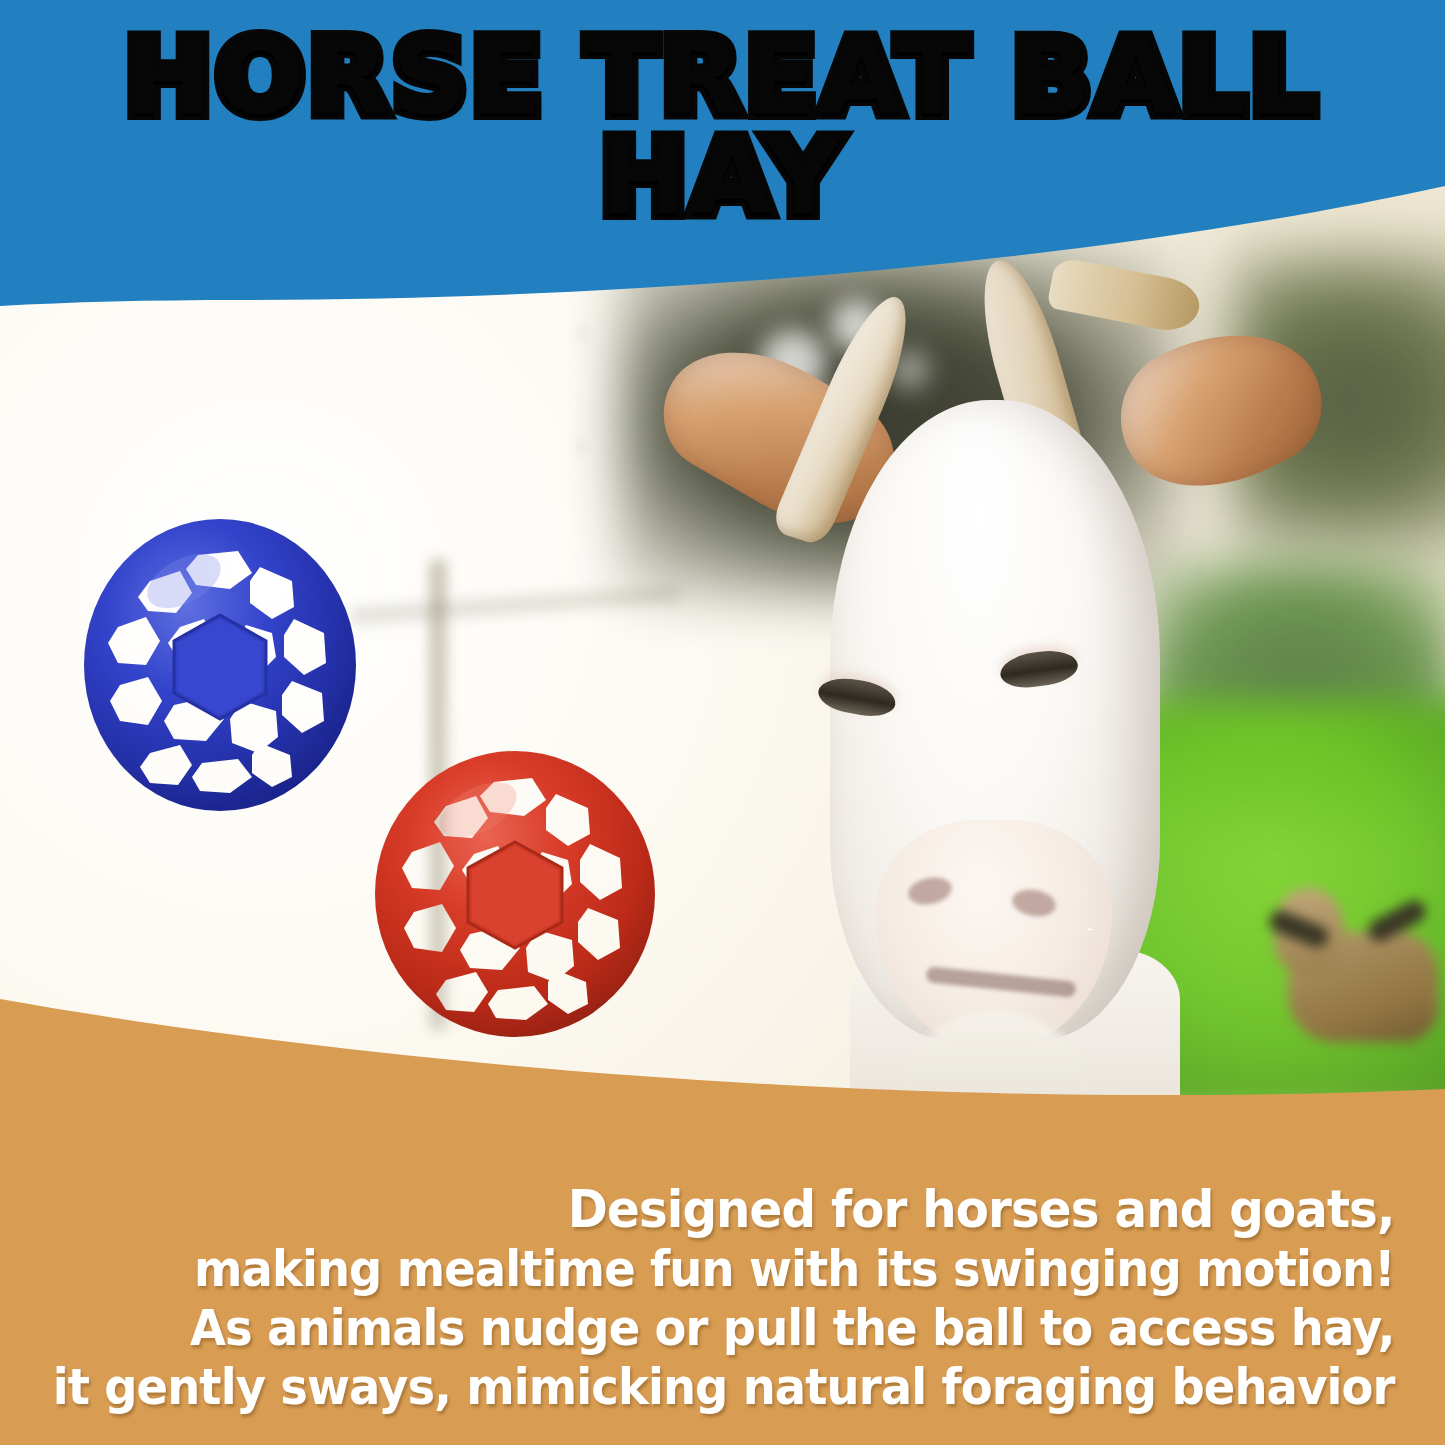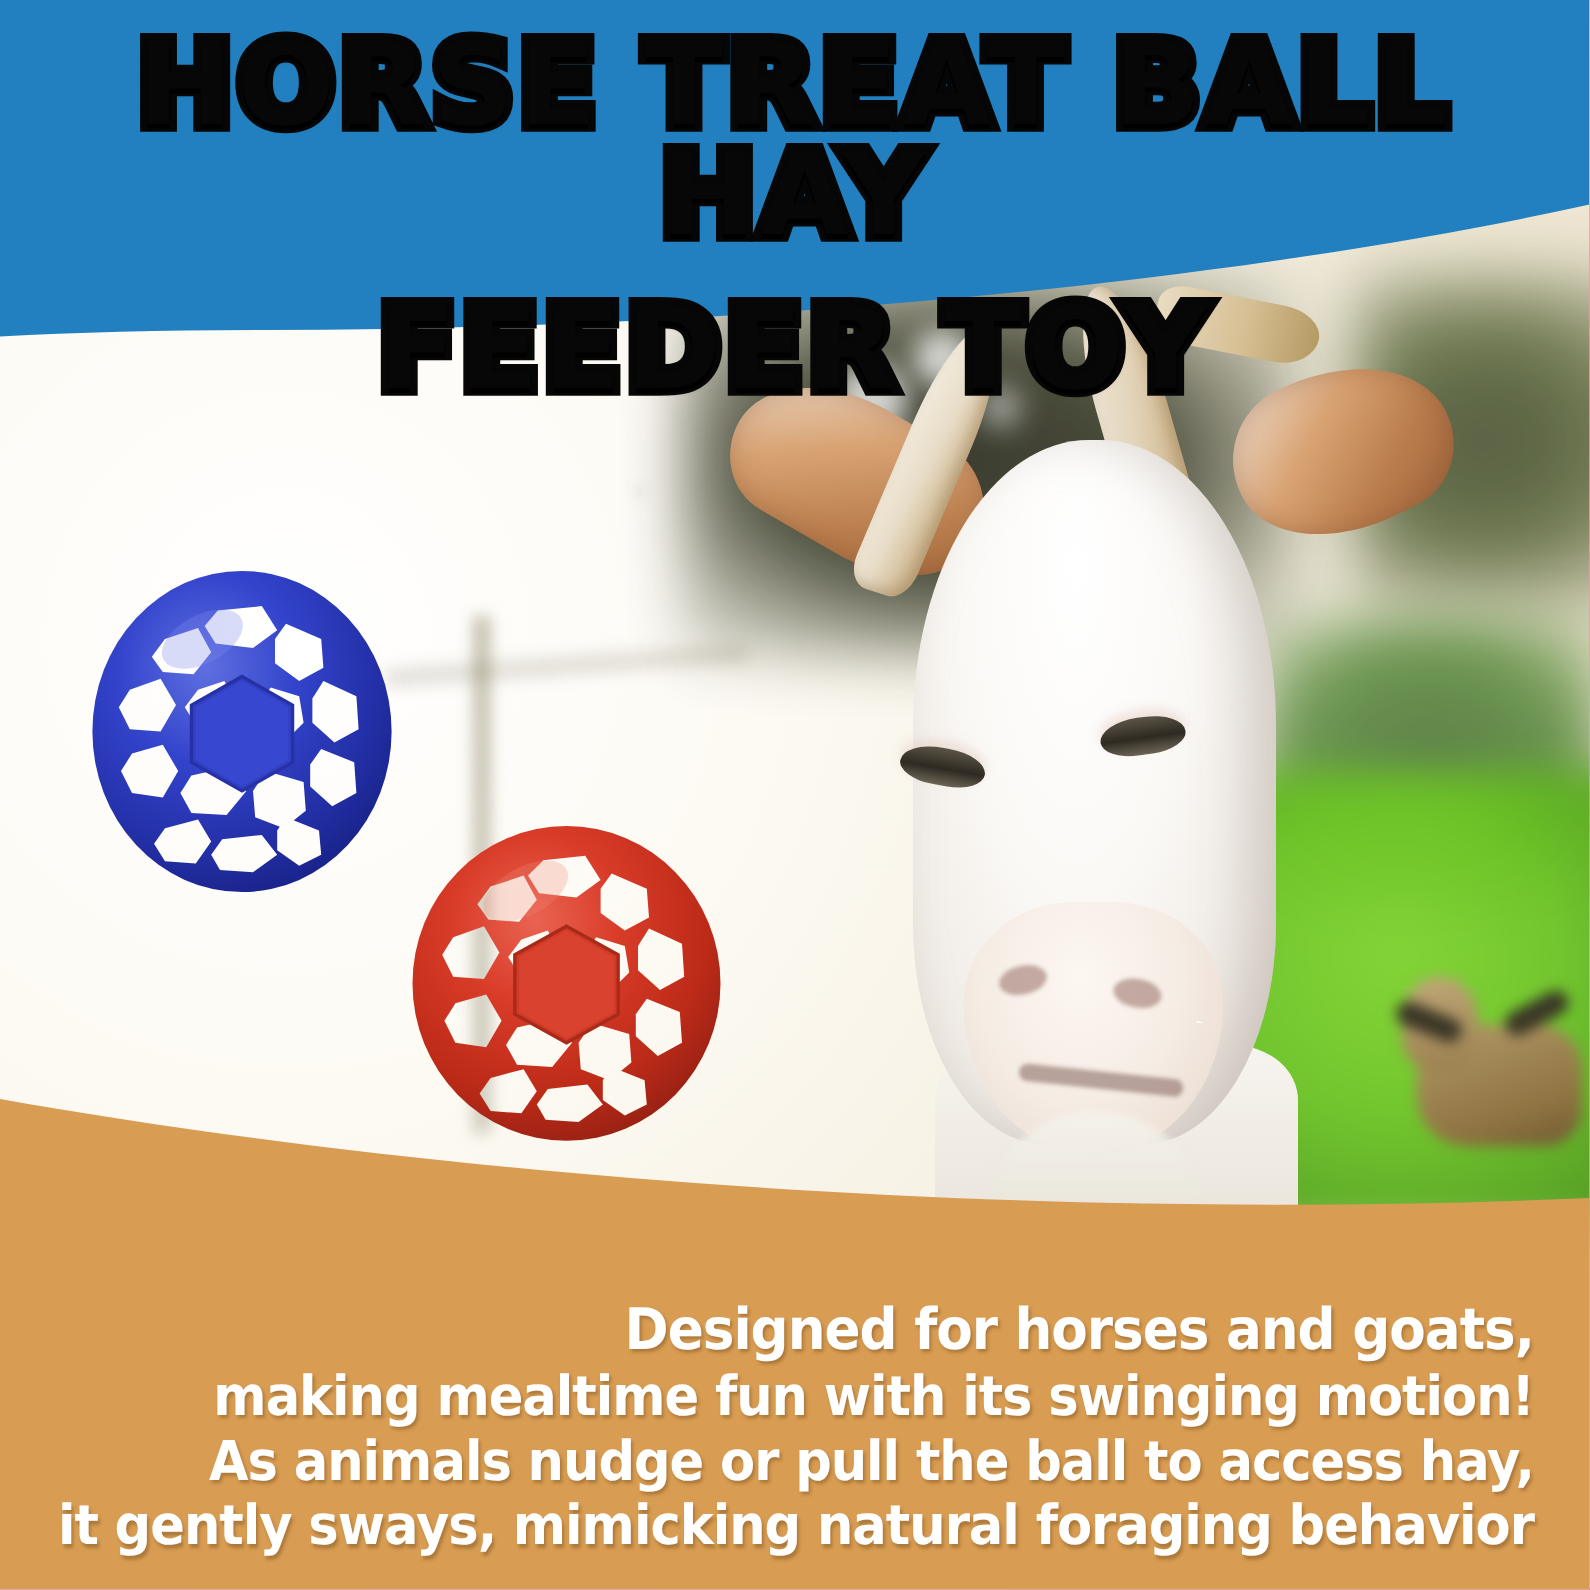--- a/index.html
+++ b/index.html
@@ -10,21 +10,21 @@
   }
   body {
     font-family: "Liberation Sans", sans-serif;
   }
 
   #poster {
     position: relative;
     width: 1445px;
     height: 1445px;
     overflow: hidden;
-    background: #b91c1c;
+    background: #15803d;
   }
 
   
   .photo-layer {
     position: absolute;
     inset: 0;
     overflow: hidden;
   }
 
   
@@ -467,21 +467,20 @@
   </div>
 
   <div class="banner-top">
     <svg width="1445" height="340" viewBox="0 0 1445 340" preserveAspectRatio="none">
       <path d="M0,0 L1445,0 L1445,186 C1100,262 640,300 240,300 C150,300 70,302 0,306 Z" fill="#2280c0"></path>
     </svg>
   </div>
 
   <div class="title-block">
     <div class="title-line title-line-1">HORSE TREAT BALL HAY</div>
-    <div class="title-line title-line-2">FEEDER TOY</div>
   </div>
 
   <div class="band-bottom">
     <svg width="1445" height="460" viewBox="0 0 1445 460" preserveAspectRatio="none">
       <path d="M0,14 C360,78 900,128 1445,104 L1445,460 L0,460 Z" fill="#d89c52"></path>
     </svg>
   </div>
 
   <div class="bottom-copy">
     <div class="copy-line">Designed for horses and goats,</div>

